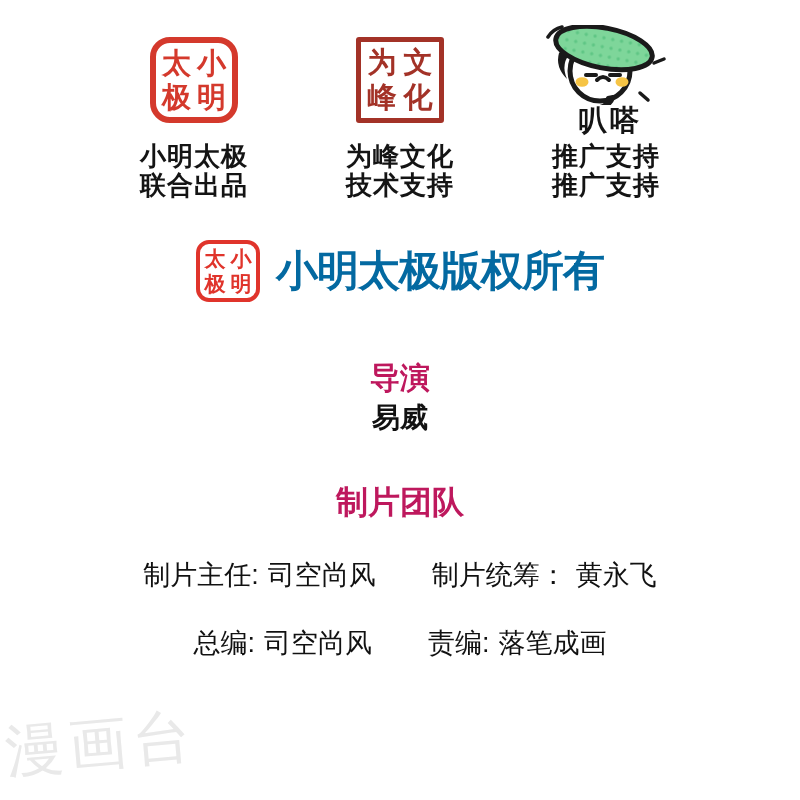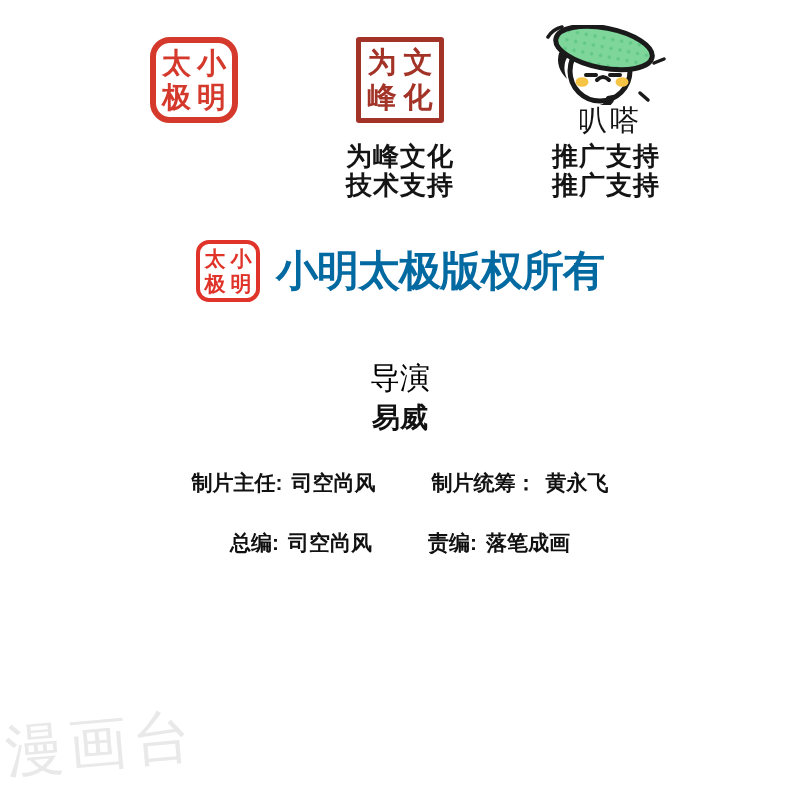--- a/index.html
+++ b/index.html
@@ -25,32 +25,32 @@
     place-items:center; font-weight:700; line-height:1; }
   .seal-round { width:88px; height:86px; border:6px solid #d4392c; border-radius:20px;
     color:#d4392c; font-size:29px; padding:3px; }
   .seal-square { width:88px; height:86px; border:5px solid #a33227; border-radius:3px;
     color:#a33227; font-size:29px; padding:3px; font-family:"Liberation Serif", serif; }
   .seal-small { width:64px; height:62px; border:4px solid #e0342b; border-radius:13px;
     color:#e0342b; font-size:21px; padding:2px; }
 
   
   .mascot-wrap { display:flex; flex-direction:column; align-items:center; }
-  .mascot-logotype { font-size:29px; font-weight:400; letter-spacing:3px; color:#141414; line-height:1; margin-top:1px;margin-left:8px; }
+  .mascot-logotype { font-size:29px; font-weight:700; letter-spacing:3px; color:#141414; line-height:1; margin-top:1px;margin-left:8px; }
 
   
   .copyright-row { margin-top:40px; display:flex; align-items:center; justify-content:center; gap:16px; }
   .copyright-text { font-size:42px; font-weight:900; letter-spacing:-1px; color:#0369a1; white-space:nowrap; }
 
   
-  .heading { color:#000000; font-weight:400; }
+  .heading { color:#be185d; font-weight:700; }
   .h-director { margin-top:56px; font-size:30px; }
   .name-director { font-size:28px; font-weight:700; }
   .h-production { margin-top:44px; font-size:32px; }
-  .roles-line { margin-top:32px; font-size:21px; font-weight:700; display:flex; gap:56px; white-space:nowrap; }
+  .roles-line { margin-top:32px; font-size:27px; font-weight:400; display:flex; gap:56px; white-space:nowrap; }
   .roles-line .lbl { margin-right:9px; }
   .h-story { margin-top:40px; font-size:32px; }
 </style>
 </head>
 <body>
 
 <div class="page">
 
   <div class="watermark">漫画台</div>
 
@@ -59,20 +59,24 @@
     <div class="logos-row">
 
       <div class="partner">
         <div class="logo-box">
           <div class="seal seal-round">
             <span>太</span>
             <span>小</span>
             <span>极</span>
             <span>明</span>
           </div>
+        </div>
+        <div class="caption">
+          <div>小明太极</div>
+          <div>联合出品</div>
         </div>
       </div>
 
       <div class="partner">
         <div class="logo-box">
           <div class="seal seal-square">
             <span>为</span>
             <span>文</span>
             <span>峰</span>
             <span>化</span>
@@ -130,20 +134,21 @@
         <span>小</span>
         <span>极</span>
         <span>明</span>
       </div>
       <div class="copyright-text">小明太极版权所有</div>
     </div>
 
     <div class="heading h-director">导演</div>
     <div class="name-director">易威</div>
 
+    <div class="heading h-production">制片团队</div>
     <div class="roles-line">
       <span>
         <span class="lbl">制片主任:</span><span>司空尚风</span>
       </span>
       <span>
         <span class="lbl">制片统筹：</span><span>黄永飞</span>
       </span>
     </div>
 
     <div class="roles-line">

